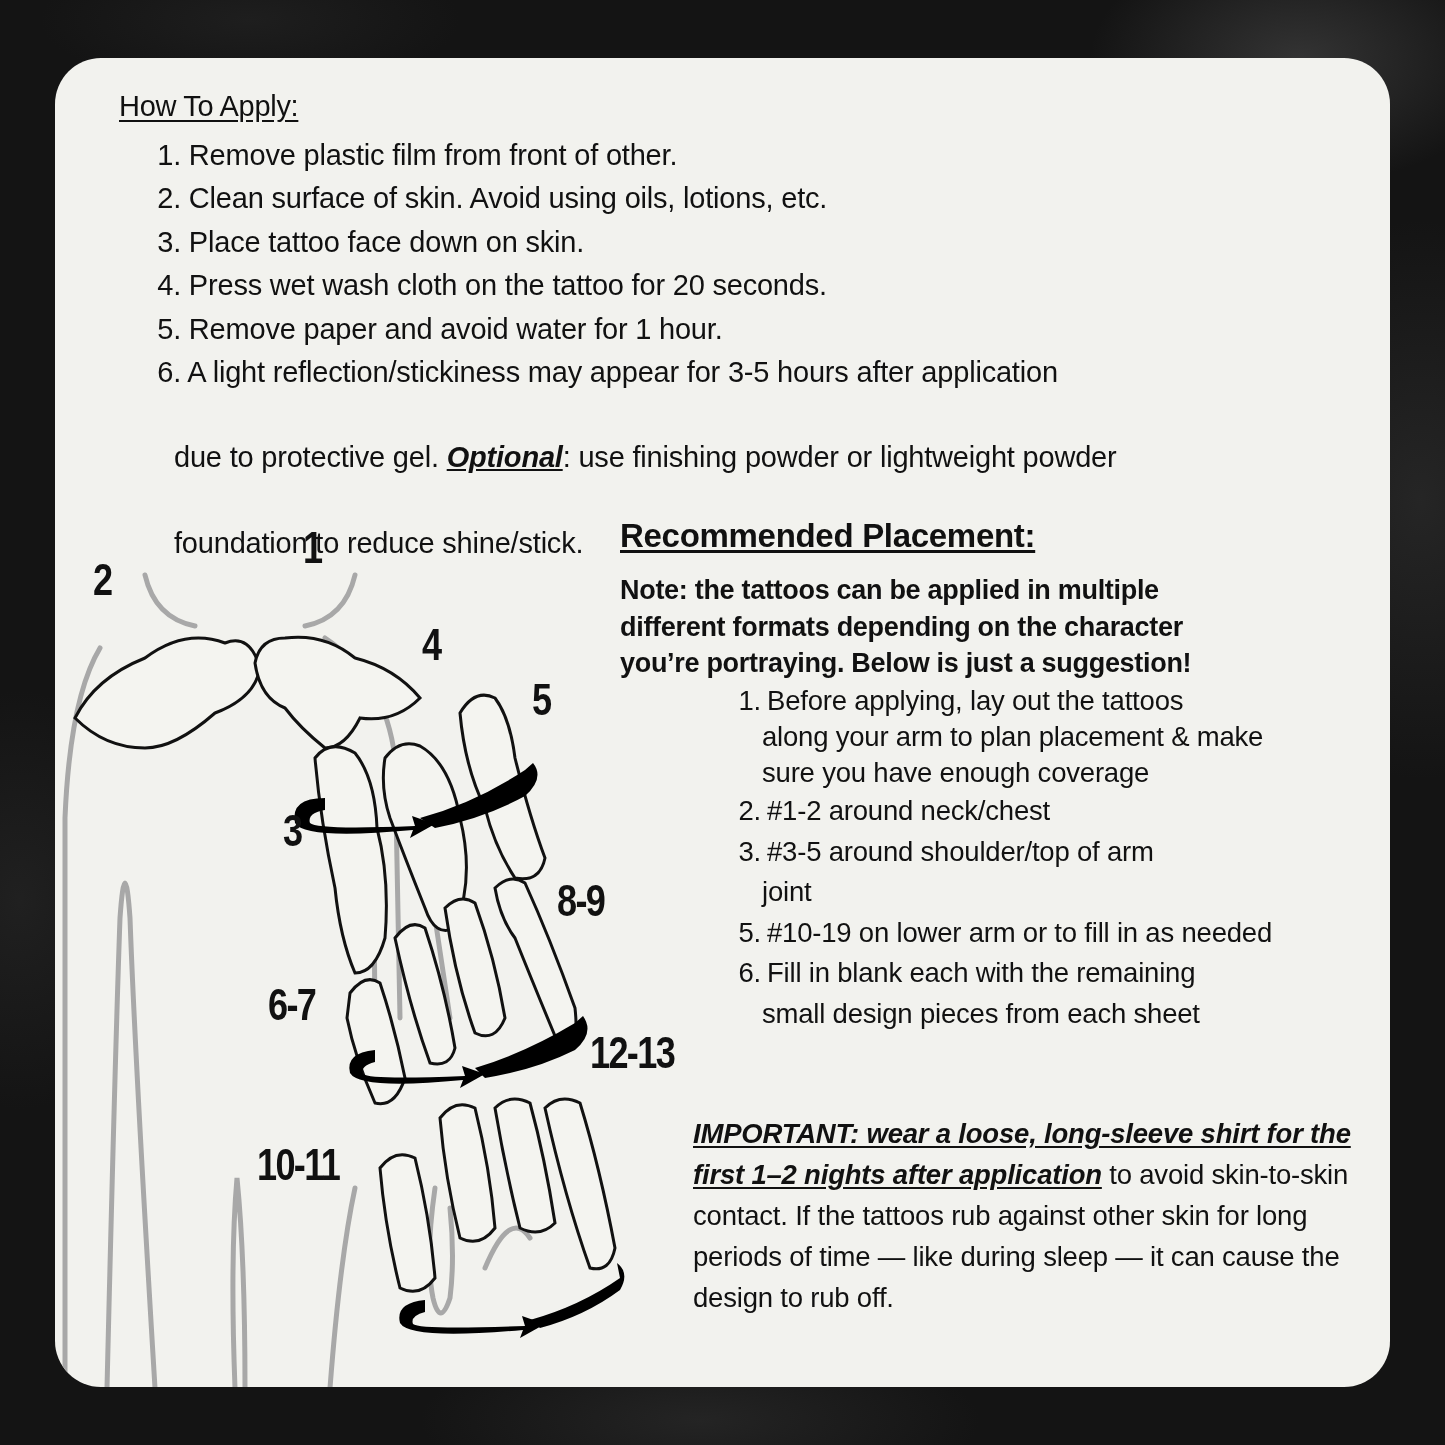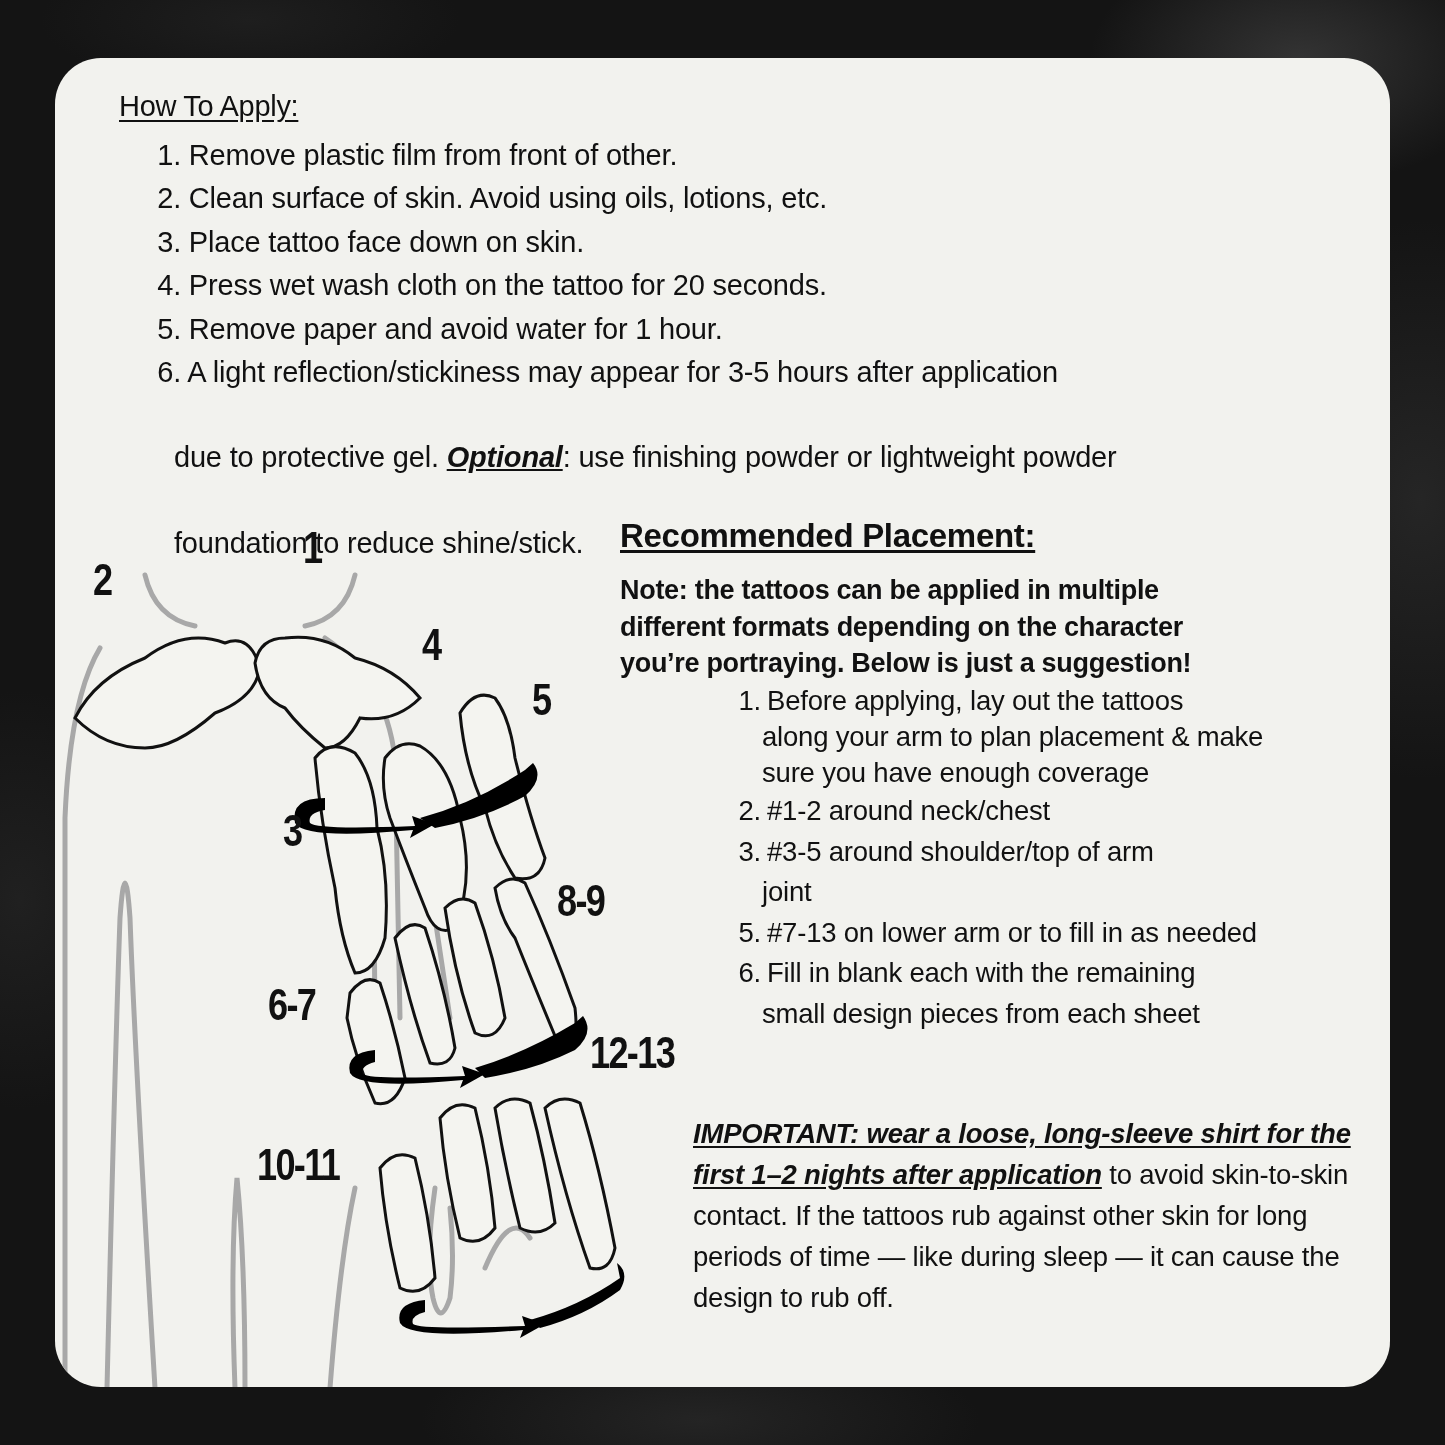--- a/index.html
+++ b/index.html
@@ -125,20 +125,20 @@
     <div>you’re portraying. Below is just a suggestion!</div>
   </div>
 
   <ol class="abs place-list">
     <li><span class="num">1.</span><span>Before applying, lay out the tattoos</span></li>
     <li class="cont"><span>along your arm to plan placement &amp; make</span></li>
     <li class="cont"><span>sure you have enough coverage</span></li>
     <li class="gap"><span class="num">2.</span><span>#1-2 around neck/chest</span></li>
     <li class="gap"><span class="num">3.</span><span>#3-5 around shoulder/top of arm</span></li>
     <li class="gap cont"><span>joint</span></li>
-    <li class="gap"><span class="num">5.</span><span>#7-13 on lower arm or to fill in as needed</span></li>
+    <li class="gap"><span class="num">5.</span><span>#10-19 on lower arm or to fill in as needed</span></li>
     <li class="gap"><span class="num">6.</span><span>Fill in blank each with the remaining</span></li>
     <li class="gap cont"><span>small design pieces from each sheet</span></li>
   </ol>
 
   <div class="abs important"><span class="imp-strong">IMPORTANT: wear a loose, long-sleeve shirt for the first 1–2 nights after application</span><span> to avoid skin-to-skin contact. If the tattoos rub against other skin for long periods of time — like during sleep — it can cause the design to rub off.</span></div>
 
 </div>
 
 </body></html>

